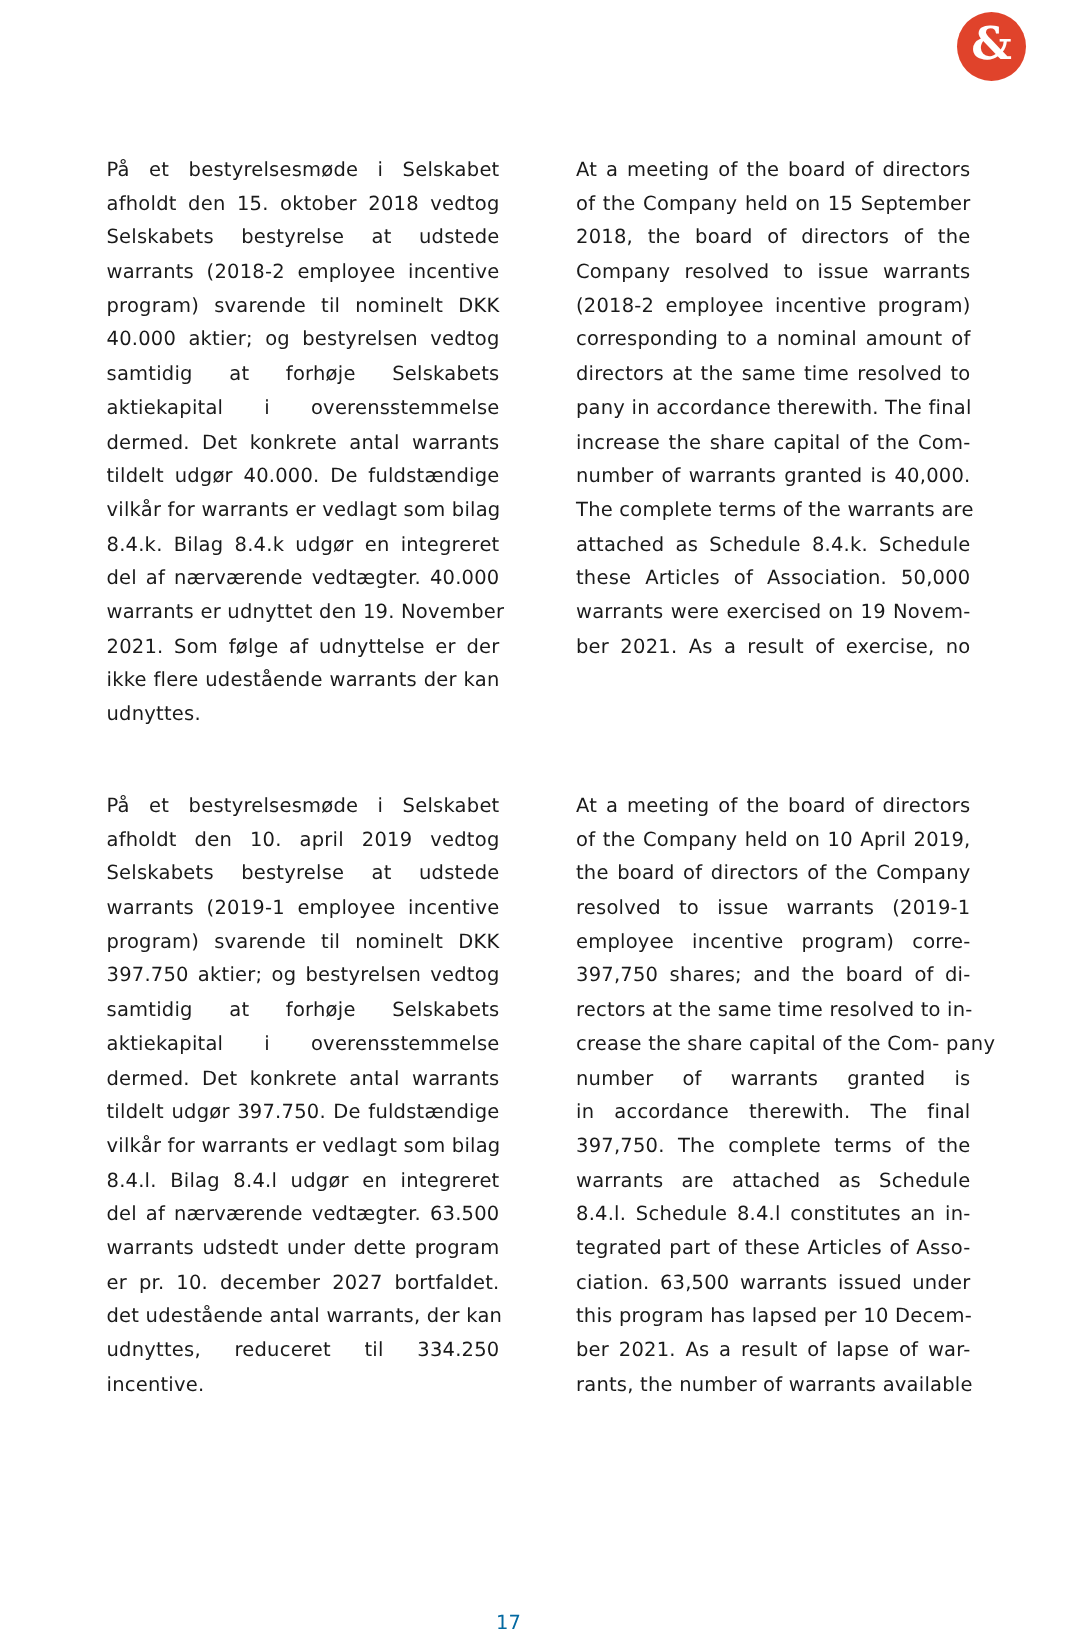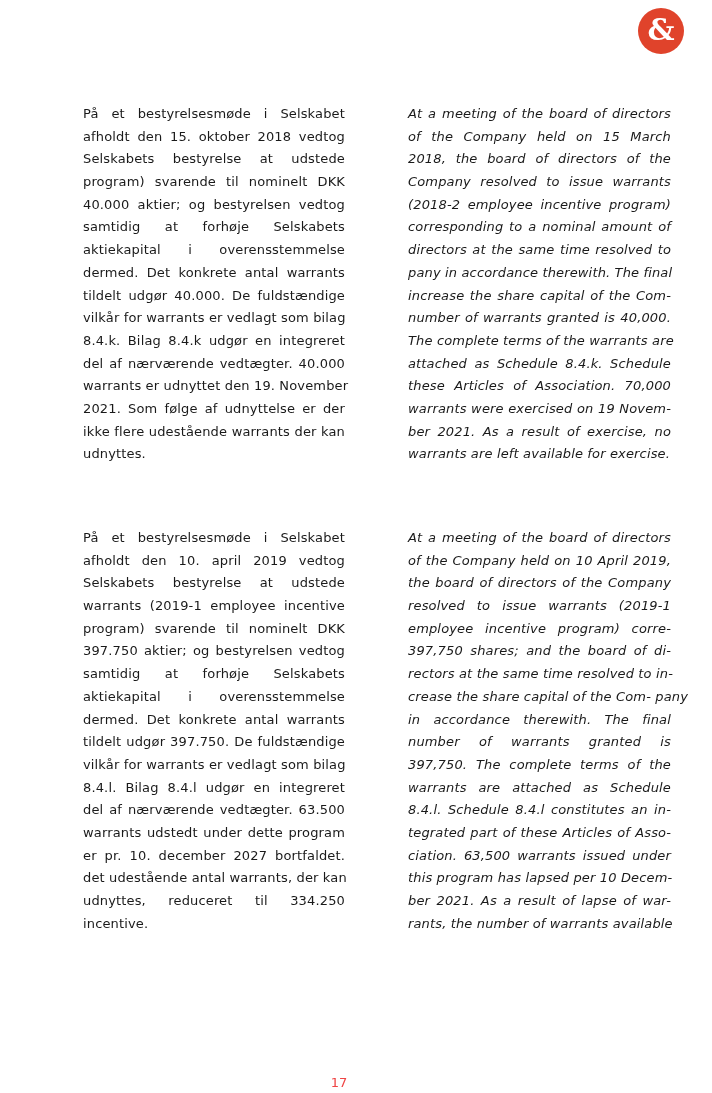--- a/index.html
+++ b/index.html
@@ -32,89 +32,88 @@
       font-family: "DejaVu Serif", serif;
       font-weight: bold;
       font-size: 30px;
       line-height: 1;
       margin-top: -2px;
     }
     .para {
       position: absolute;
       font-size: 13px;
       letter-spacing: 0.15px;
-      margin-left: 12px;
     }
     .para .line {
       height: 22.7px;
       line-height: 22.7px;
       white-space: nowrap;
       text-align: justify;
       text-align-last: justify;
       overflow: visible;
     }
     .para .line.last {
       text-align-last: left;
     }
     .col-left { left: 71px; width: 262px; }
-    .col-right { left: 396px; width: 263px; font-style: italic; }
+    .col-right { left: 384px; width: 263px; }
     .p1 { top: 103px; }
     .p2 { top: 527px; }
     .page-number {
       position: absolute;
       left: 0;
       width: 678px;
       top: 1075px;
       text-align: center;
       font-size: 13px;
-      color: #ef4444;
+      color: #0369a1;
     }
   </style>
 </head>
 <body>
 
 <div class="logo">
   <span>&amp;</span>
 </div>
 
 <div class="para col-left p1">
     <div class="line">På et bestyrelsesmøde i Selskabet</div>
     <div class="line">afholdt den 15. oktober 2018 vedtog</div>
     <div class="line">Selskabets bestyrelse at udstede</div>
+    <div class="line">warrants (2018-2 employee incentive</div>
     <div class="line">program) svarende til nominelt DKK</div>
     <div class="line">40.000 aktier; og bestyrelsen vedtog</div>
     <div class="line">samtidig at forhøje Selskabets</div>
     <div class="line">aktiekapital i overensstemmelse</div>
     <div class="line">dermed. Det konkrete antal warrants</div>
     <div class="line">tildelt udgør 40.000. De fuldstændige</div>
     <div class="line">vilkår for warrants er vedlagt som bilag</div>
     <div class="line">8.4.k. Bilag 8.4.k udgør en integreret</div>
     <div class="line">del af nærværende vedtægter. 40.000</div>
     <div class="line">warrants er udnyttet den 19. November</div>
     <div class="line">2021. Som følge af udnyttelse er der</div>
     <div class="line">ikke flere udestående warrants der kan</div>
     <div class="line last">udnyttes.</div>
   </div>
 <div class="para col-right p1">
     <div class="line">At a meeting of the board of directors</div>
-    <div class="line">of the Company held on 15 March</div>
+    <div class="line">of the Company held on 15 September</div>
     <div class="line">2018, the board of directors of the</div>
     <div class="line">Company resolved to issue warrants</div>
     <div class="line">(2018-2 employee incentive program)</div>
     <div class="line">corresponding to a nominal amount of</div>
     <div class="line">directors at the same time resolved to</div>
     <div class="line">pany in accordance therewith. The final</div>
     <div class="line">increase the share capital of the Com-</div>
     <div class="line">number of warrants granted is 40,000.</div>
     <div class="line">The complete terms of the warrants are</div>
     <div class="line">attached as Schedule 8.4.k. Schedule</div>
-    <div class="line">these Articles of Association. 70,000</div>
+    <div class="line">these Articles of Association. 50,000</div>
     <div class="line">warrants were exercised on 19 Novem-</div>
     <div class="line">ber 2021. As a result of exercise, no</div>
-    <div class="line last">warrants are left available for exercise.</div>
   </div>
 
 <div class="para col-left p2">
     <div class="line">På et bestyrelsesmøde i Selskabet</div>
     <div class="line">afholdt den 10. april 2019 vedtog</div>
     <div class="line">Selskabets bestyrelse at udstede</div>
     <div class="line">warrants (2019-1 employee incentive</div>
     <div class="line">program) svarende til nominelt DKK</div>
     <div class="line">397.750 aktier; og bestyrelsen vedtog</div>
     <div class="line">samtidig at forhøje Selskabets</div>
@@ -132,22 +131,22 @@
   </div>
 <div class="para col-right p2">
     <div class="line">At a meeting of the board of directors</div>
     <div class="line">of the Company held on 10 April 2019,</div>
     <div class="line">the board of directors of the Company</div>
     <div class="line">resolved to issue warrants (2019-1</div>
     <div class="line">employee incentive program) corre-</div>
     <div class="line">397,750 shares; and the board of di-</div>
     <div class="line">rectors at the same time resolved to in-</div>
     <div class="line">crease the share capital of the Com- pany</div>
+    <div class="line">number of warrants granted is</div>
     <div class="line">in accordance therewith. The final</div>
-    <div class="line">number of warrants granted is</div>
     <div class="line">397,750. The complete terms of the</div>
     <div class="line">warrants are attached as Schedule</div>
     <div class="line">8.4.l. Schedule 8.4.l constitutes an in-</div>
     <div class="line">tegrated part of these Articles of Asso-</div>
     <div class="line">ciation. 63,500 warrants issued under</div>
     <div class="line">this program has lapsed per 10 Decem-</div>
     <div class="line">ber 2021. As a result of lapse of war-</div>
     <div class="line last">rants, the number of warrants available</div>
   </div>
 

